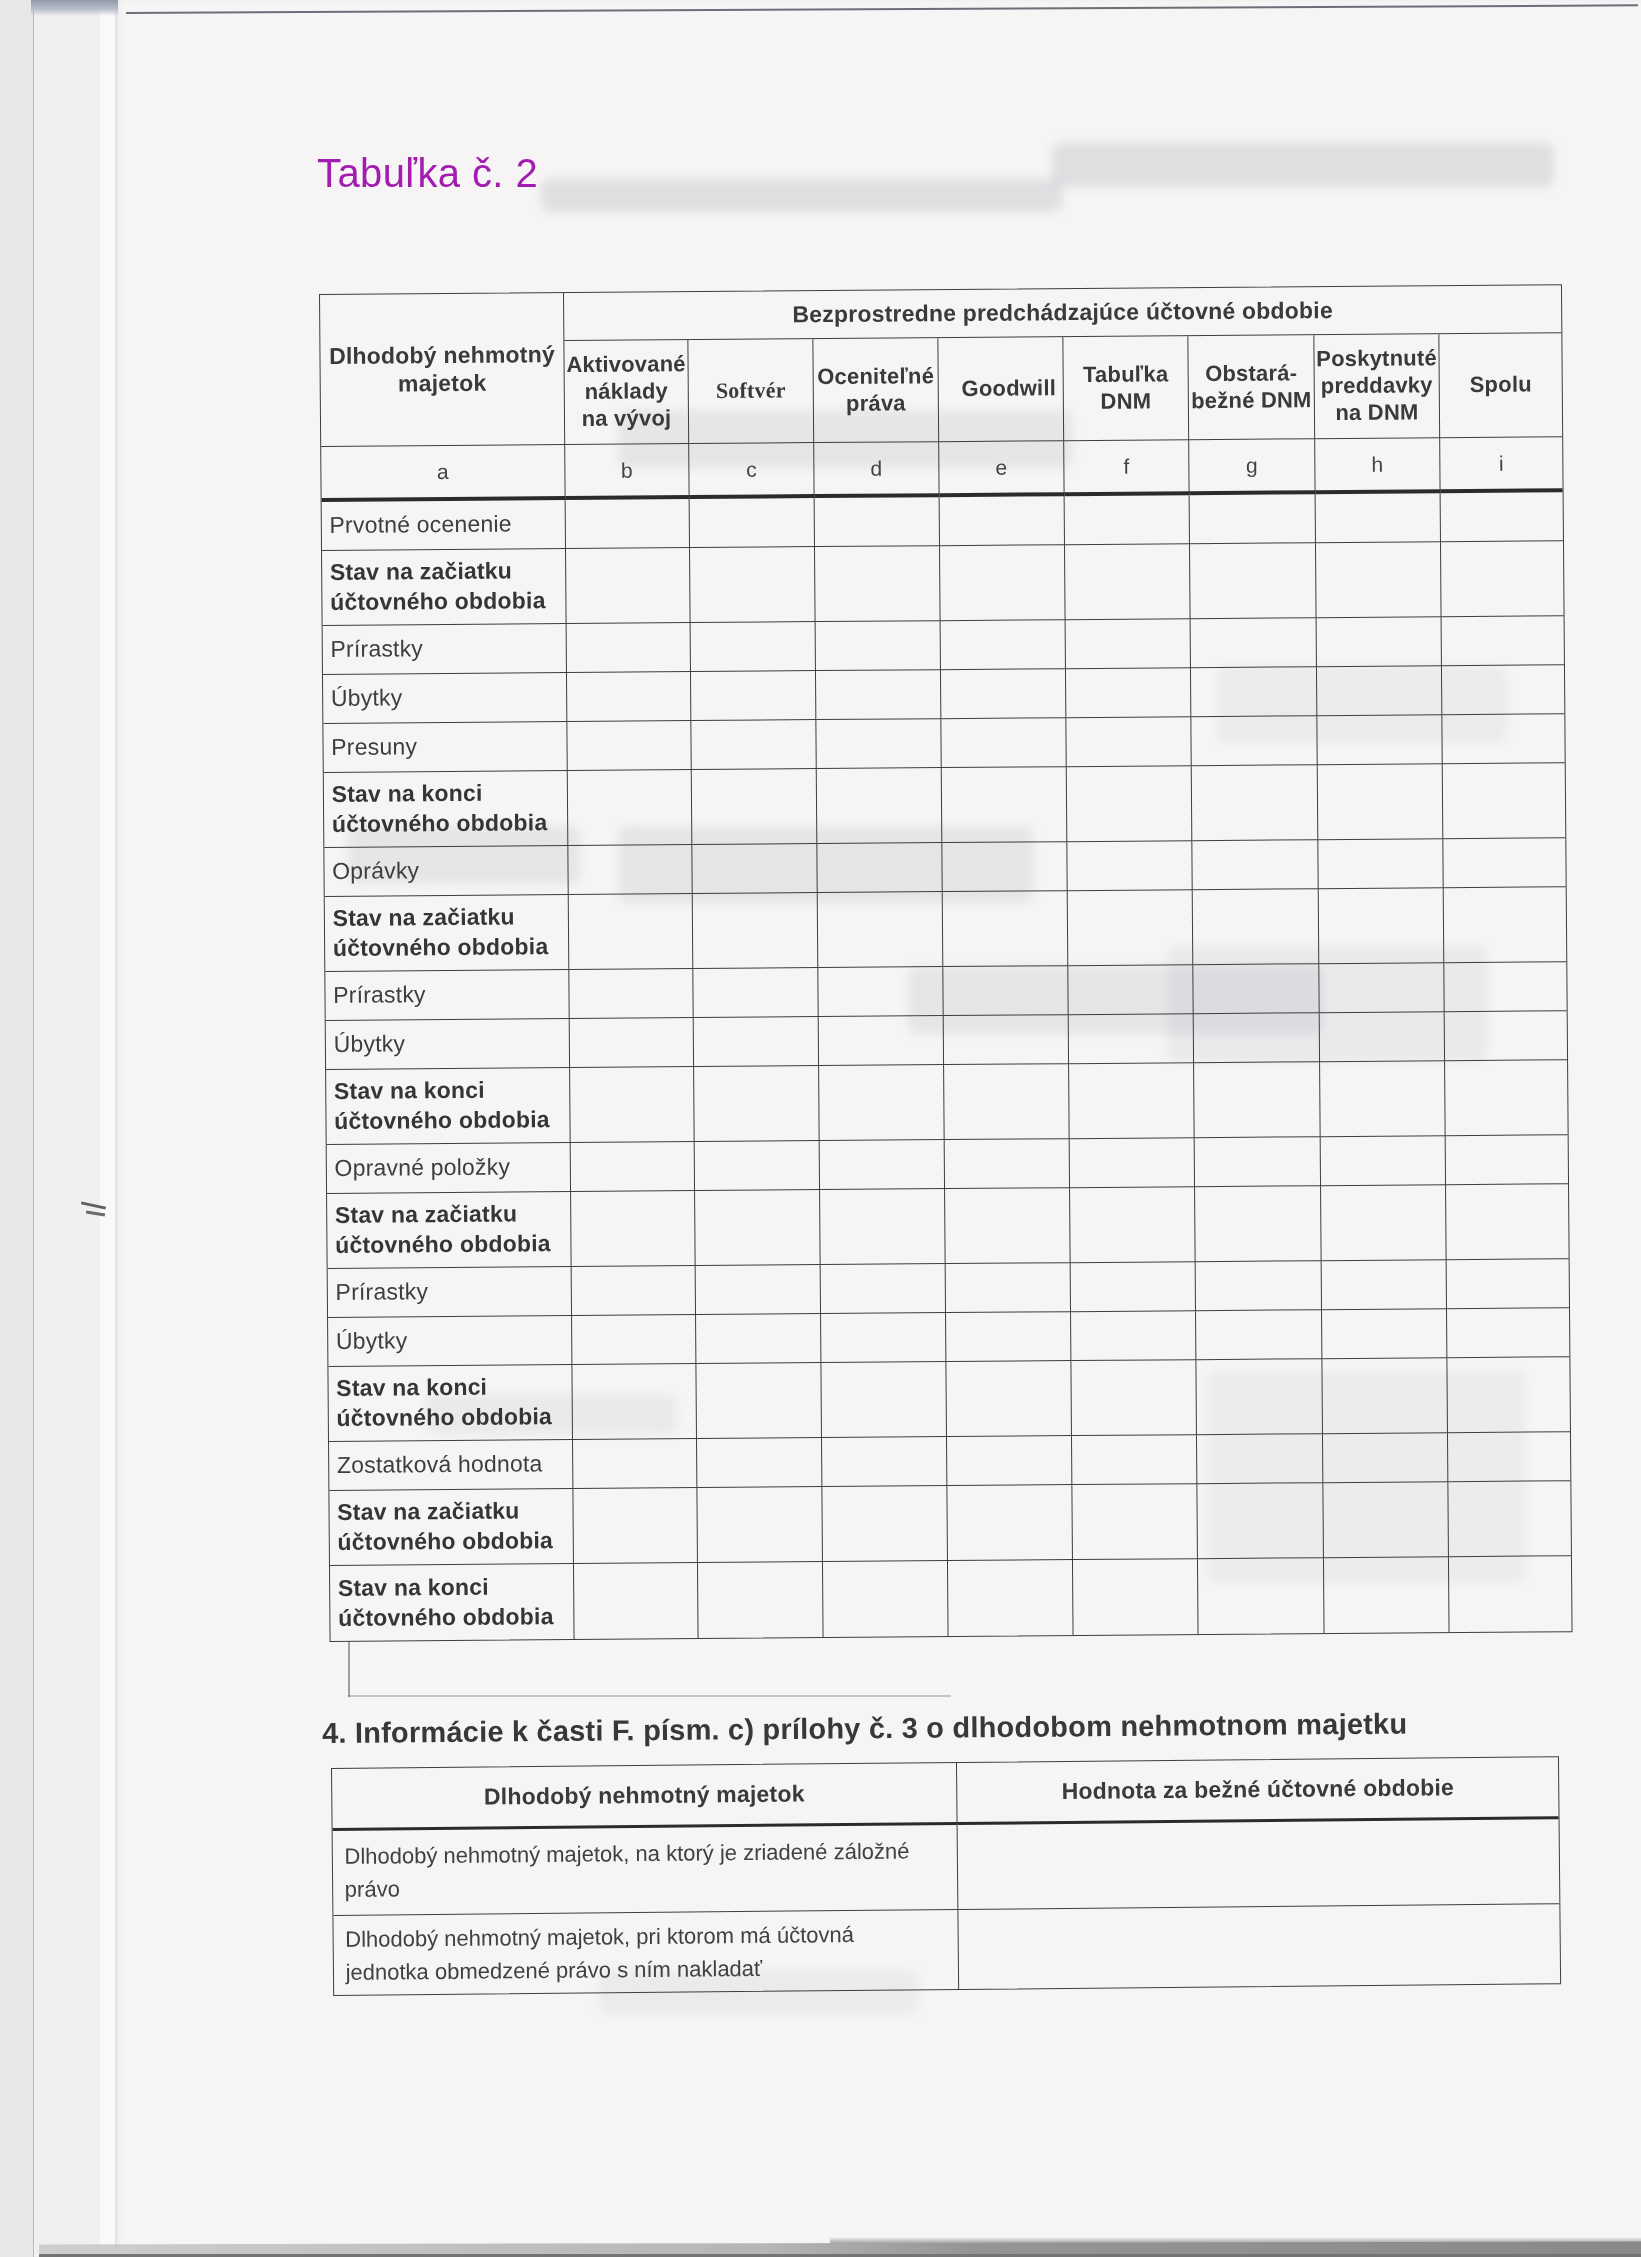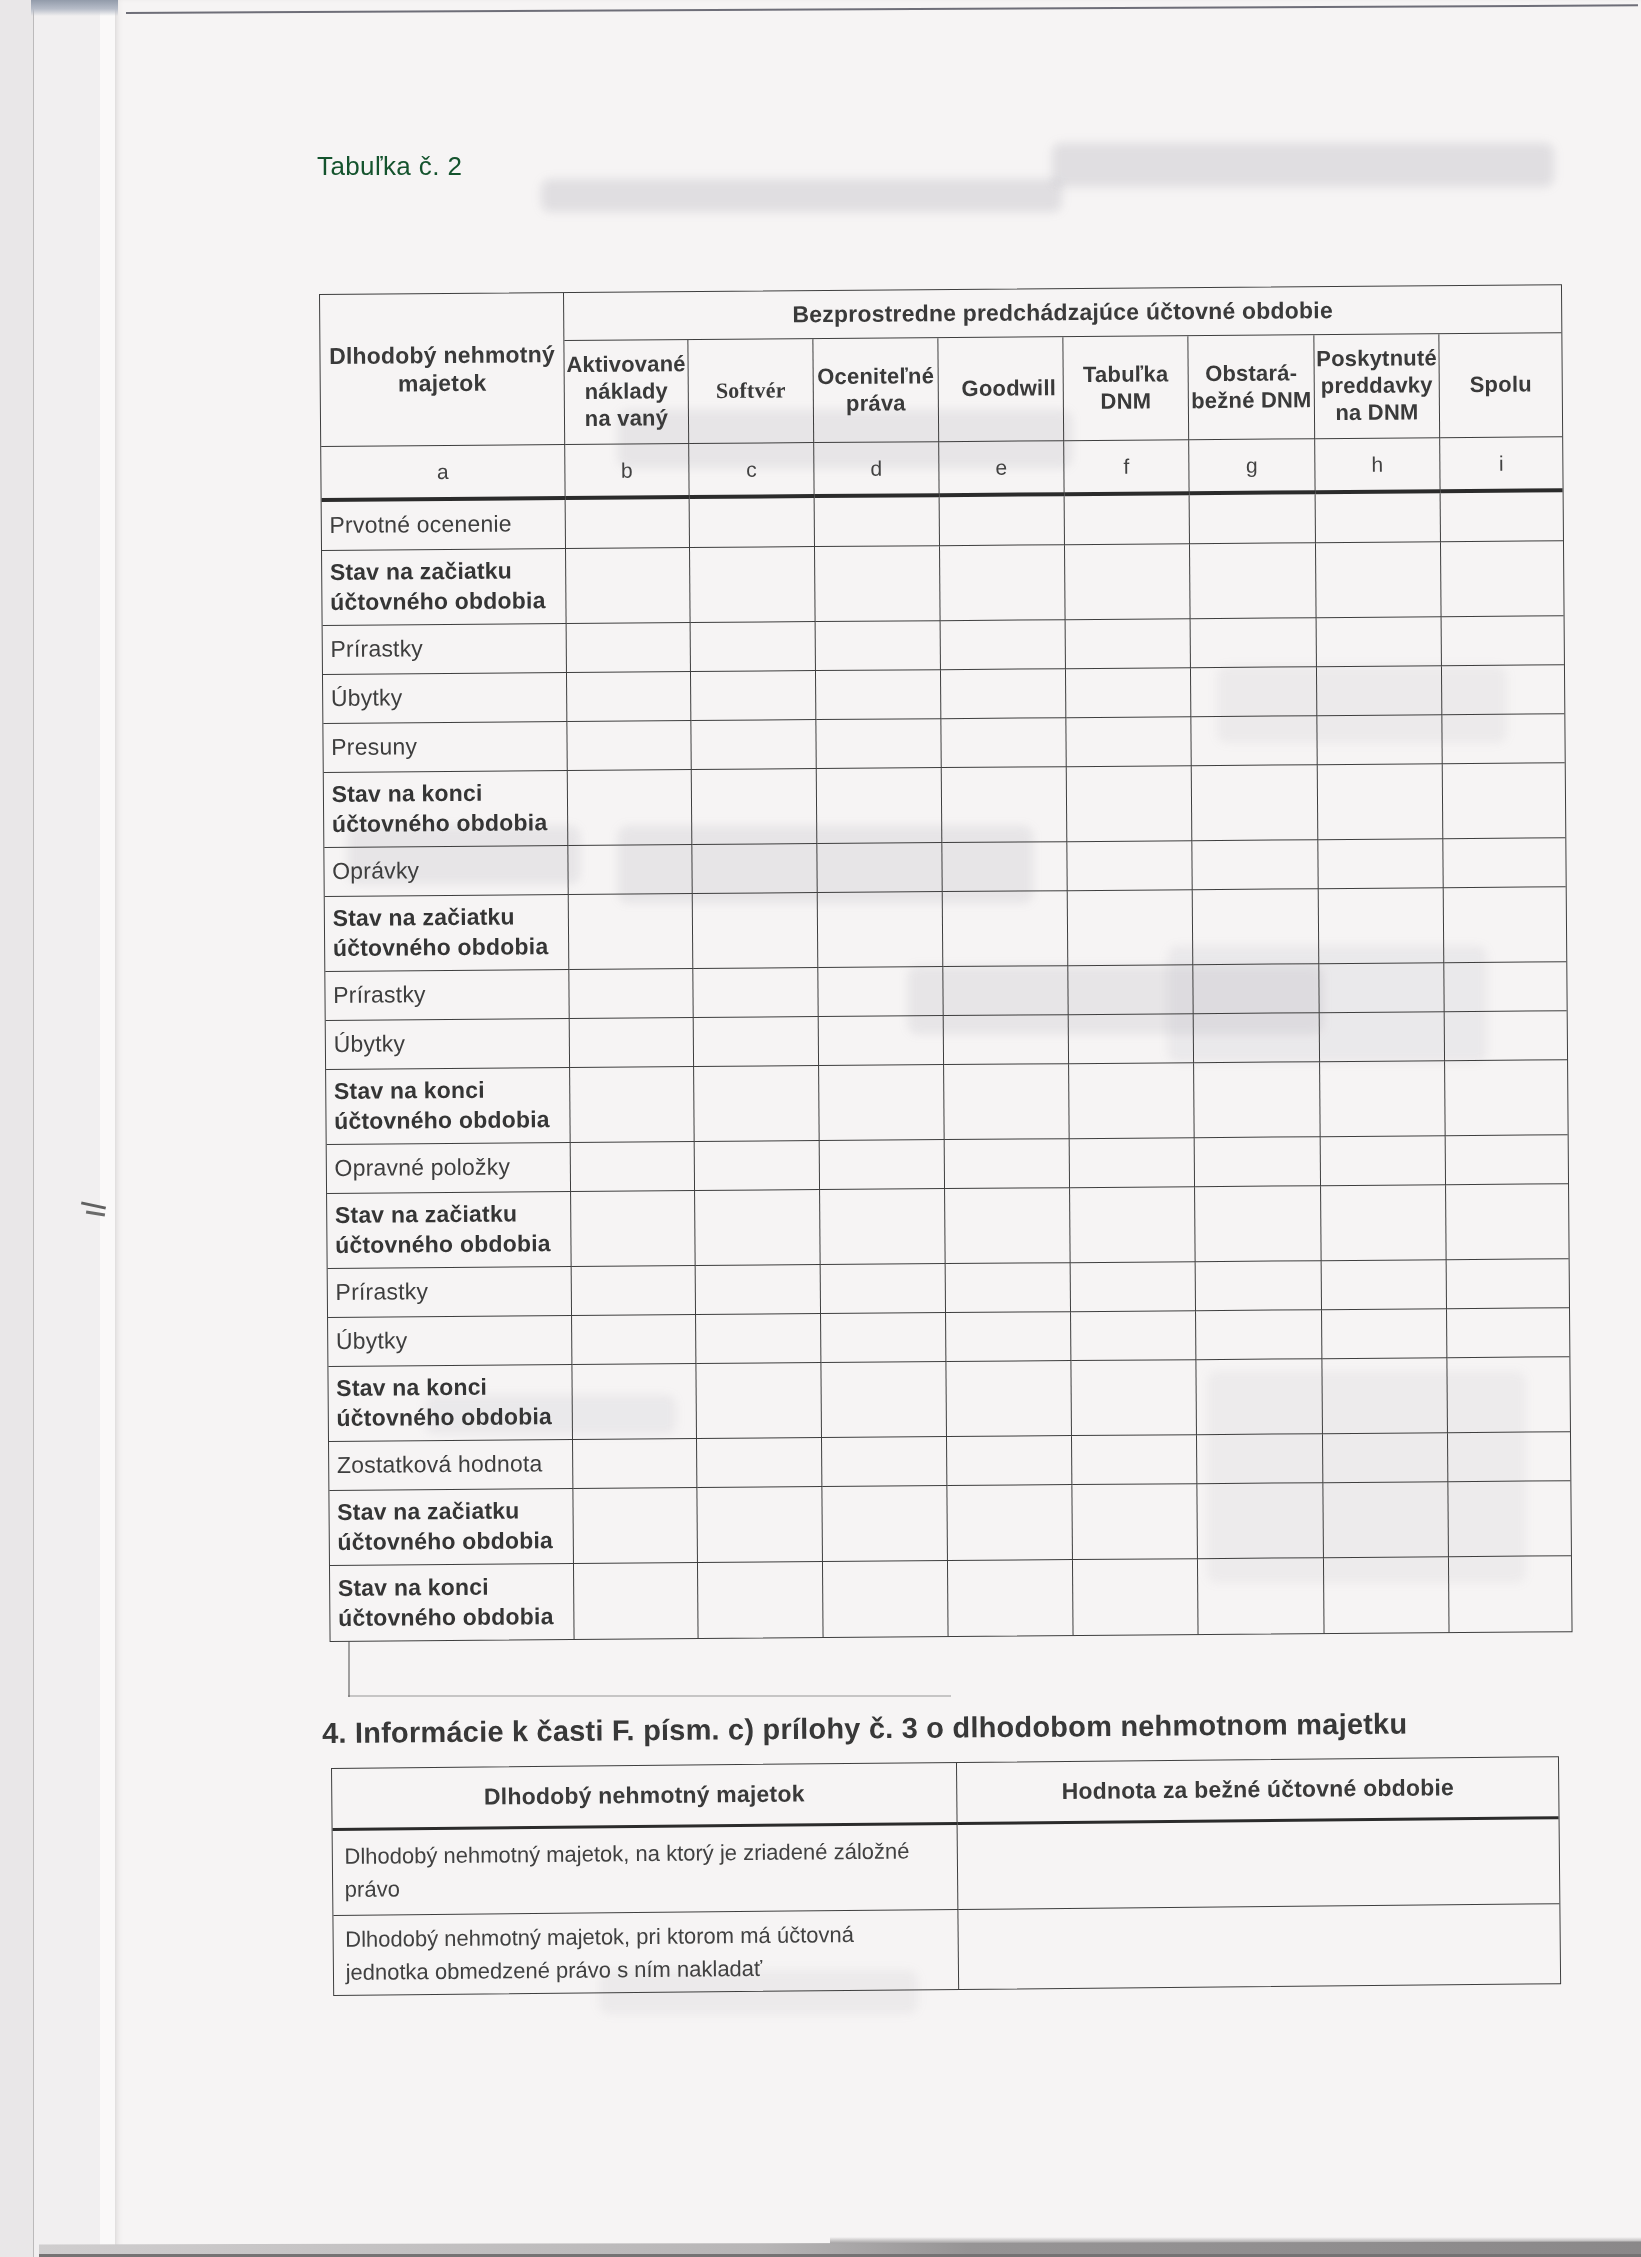--- a/index.html
+++ b/index.html
@@ -24,21 +24,21 @@
   .top-line{left:126px;top:11.6px;width:1512px;height:1.9px;background:#565662;opacity:.85;transform:rotate(-0.29deg);transform-origin:0 0;}
   .band1{left:39px;top:2243px;width:1603px;height:14.5px;background:linear-gradient(to right,#cfcdce,#b7b5b6 45%,#969495 58%,#8a8889);transform:rotate(-0.1deg);}
   .band2{left:830px;top:2237px;width:811px;height:20px;background:linear-gradient(to bottom,rgba(150,148,149,0),#8e8c8d 40%,#7f7d7e);}
   .band3{left:39px;top:2254px;width:1603px;height:3.9px;background:#757374;}
   .mark1{left:81px;top:1204px;width:25px;height:2.9px;background:#606060;transform:rotate(12deg);}
   .mark2{left:86px;top:1212px;width:19.3px;height:2.9px;background:#6a6a6a;transform:rotate(9deg);}
   .rem-v{left:348px;top:1641px;width:1.9px;height:56px;background:#4a4a4a;opacity:.5;}
   .rem-h{left:348px;top:1695px;width:603px;height:1.9px;background:#4a4a4a;opacity:.28;}
   .smudge{position:absolute;background:rgba(125,125,142,.12);filter:blur(4.8px);border-radius:9.7px;}
   
-  .doc-title{left:317px;top:151px;font-size:26px;color:#14532d;letter-spacing:0.4px;}
+  .doc-title{left:317px;top:151px;font-size:40px;color:#a21caf;letter-spacing:0.4px;}
   .sec4{left:322px;top:1717px;font-size:29px;font-weight:700;color:#383838;letter-spacing:0.2px;transform:rotate(-0.5deg);transform-origin:0 0;white-space:nowrap;}
   
   .t1{left:319px;top:294px;display:grid;border:1.9px solid var(--bd);transform:rotate(-0.45deg);transform-origin:0 0;}
   .t2{left:331px;top:1768px;display:grid;grid-template-columns:625px 601px;grid-template-rows:62px 85px 79px;border:1.9px solid var(--bd);transform:rotate(-0.55deg);transform-origin:0 0;}
   .cell{box-sizing:border-box;display:flex;align-items:center;justify-content:center;white-space:pre-line;overflow:hidden;}
   .br{border-right:1.9px solid var(--bd);}
   .bb{border-bottom:1.9px solid var(--bd);}
   .thickb{border-bottom:4.8px solid #2b2b2b;}
   .bb4{border-bottom:3.9px solid #2b2b2b;}
   .head{font-weight:700;text-align:center;line-height:1.2;color:#3a3a3a;letter-spacing:0.2px;}
@@ -73,21 +73,21 @@
 <div class="smudge" style="left:1217px;top:666px;width:290px;height:77px;background:rgba(125,125,142,.08);"></div>
 
 <div class="abs doc-title">Tabuľka č. 2</div>
 
 <div id="table1" class="abs t1" style="grid-template-columns: 244px 124px 125px 125px 125px 125px 126px 125px 122px; grid-template-rows: 48px 104px 55px 49px 75px 49px 49px 49px 75px 49px 75px 49px 49px 75px 49px 75px 49px 49px 75px 49px 75px 75px;">
     <div class="cell head corner br bb" style="grid-area: 1 / 1 / span 2;">Dlhodobý nehmotný
 majetok</div>
     <div class="cell head period bb" style="grid-area: 1 / 2 / auto / span 8;">Bezprostredne predchádzajúce účtovné obdobie</div>
     <div class="cell head colhead bb br" style="grid-area: 2 / 2;">Aktivované
 náklady
-na vaný</div>
+na vývoj</div>
     <div class="cell head colhead bb br" style="grid-area: 2 / 3; font-family: Liberation Serif, serif;">Softvér</div>
     <div class="cell head colhead bb br" style="grid-area: 2 / 4;">Oceniteľné
 práva</div>
     <div class="cell head colhead bb br" style="grid-area: 2 / 5; padding-left: 16px;">Goodwill</div>
     <div class="cell head colhead bb br" style="grid-area: 2 / 6;">Tabuľka
 DNM</div>
     <div class="cell head colhead bb br" style="grid-area: 2 / 7;">Obstará-
 bežné DNM</div>
     <div class="cell head colhead bb br" style="grid-area: 2 / 8;">Poskytnuté
 preddavky

